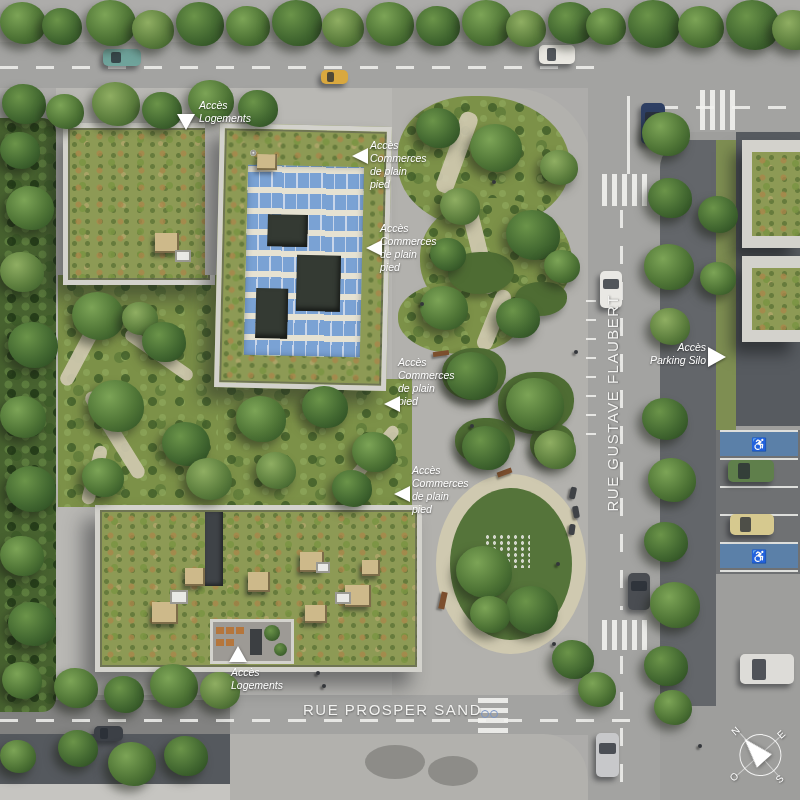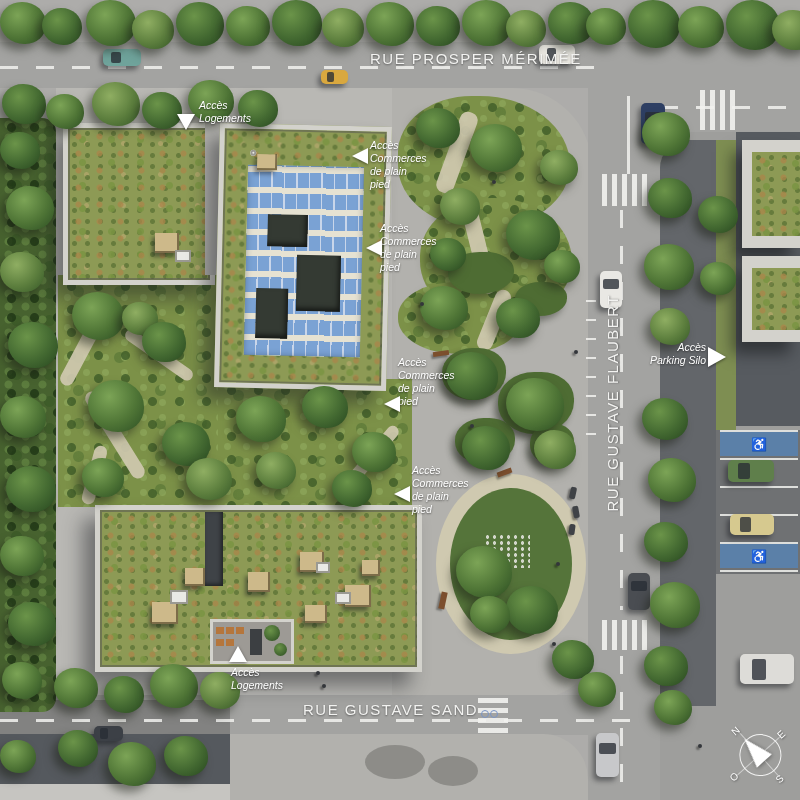--- a/index.html
+++ b/index.html
@@ -209,22 +209,21 @@
   <div class="abs scooter" style="left:570px;top:487px;transform:rotate(12deg);"></div>
   <div class="abs scooter" style="left:573px;top:506px;transform:rotate(-10deg);"></div>
   <div class="abs scooter" style="left:569px;top:524px;height:11px;transform:rotate(8deg);"></div>
   <div class="abs z15" style="left:481px;top:707px;width:16px;height:10px;">
     <div class="abs" style="left:0;top:3px;width:6px;height:6px;border:1.5px solid #7b95c5;border-radius:50%;"></div>
     <div class="abs" style="left:9px;top:3px;width:6px;height:6px;border:1.5px solid #7b95c5;border-radius:50%;"></div>
   </div>
   <div class="abs shadowblob" style="left:365px;top:745px;width:60px;height:34px;"></div>
   <div class="abs shadowblob" style="left:428px;top:756px;width:50px;height:30px;"></div>
 
-  <div class="lblStreet" style="left:370px;top:51px;">RUE PROSPER MÉRIMÉE</div>
-  <div class="lblStreet" style="left:303px;top:702px;">RUE GUSTAVE SAND</div>
+  <div class="lblStreet" style="left:303px;top:702px;">RUE PROSPER SAND</div>
   <div class="lblStreet" style="left:527px;top:419px;width:170px;text-align:center;transform:rotate(-90deg);">RUE GUSTAVE FLAUBERT</div>
 
   <div class="lblAnno" style="left:199px;top:99px;">
     <span>Accès</span>
     <span>Logements</span>
   </div>
   <div class="arrow aDown" style="left:177px;top:114px;"></div>
 
   <div class="lblAnno" style="left:370px;top:139px;">
     <span>Accès</span>

